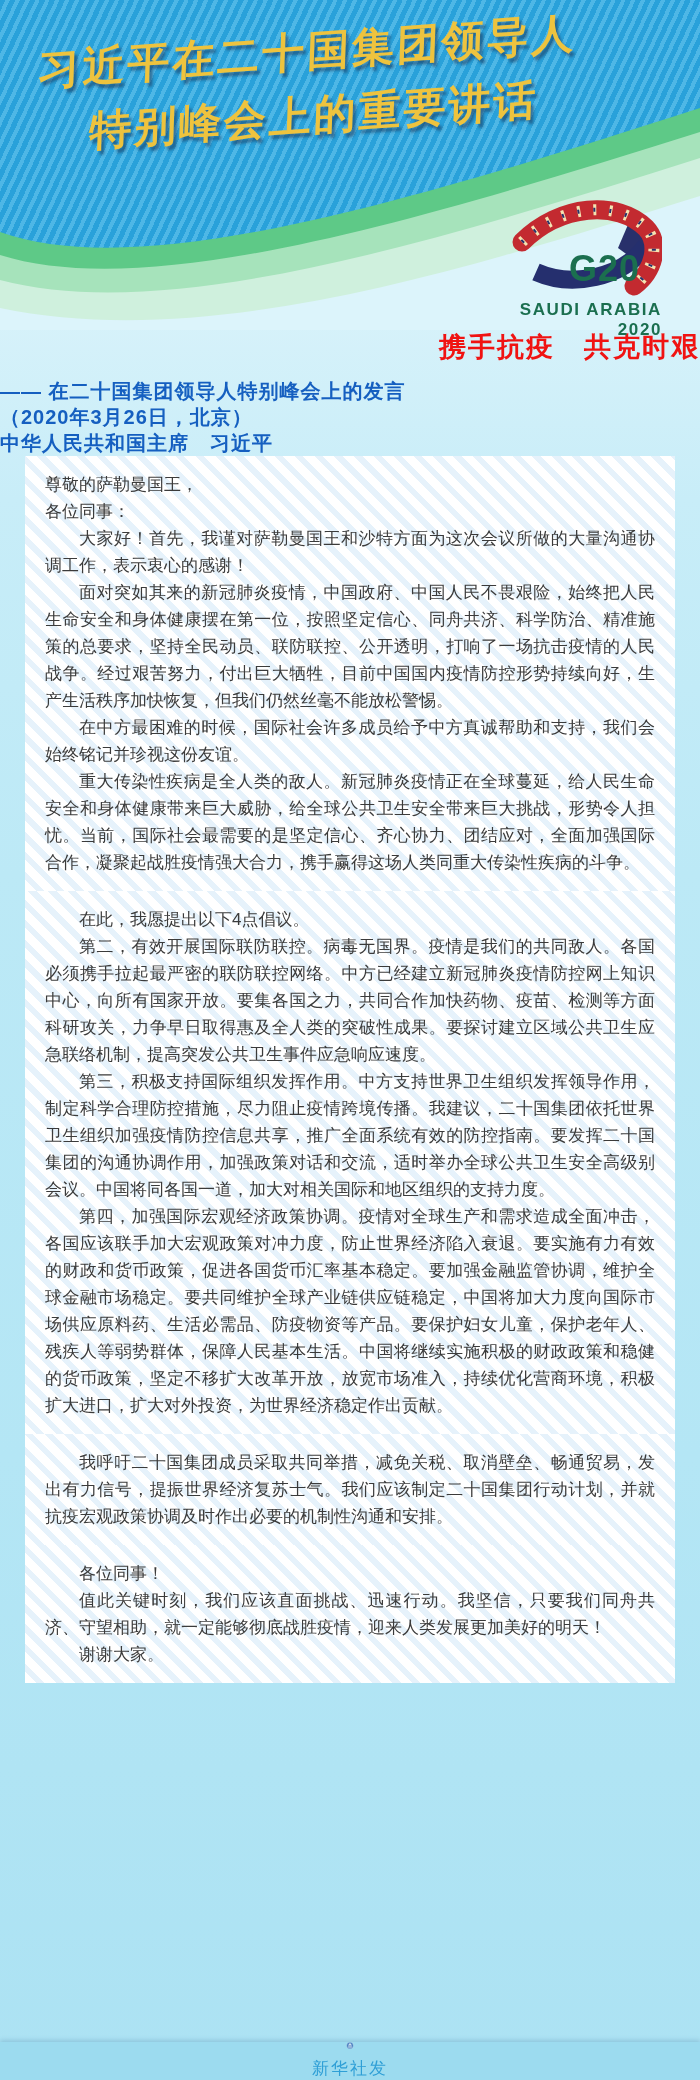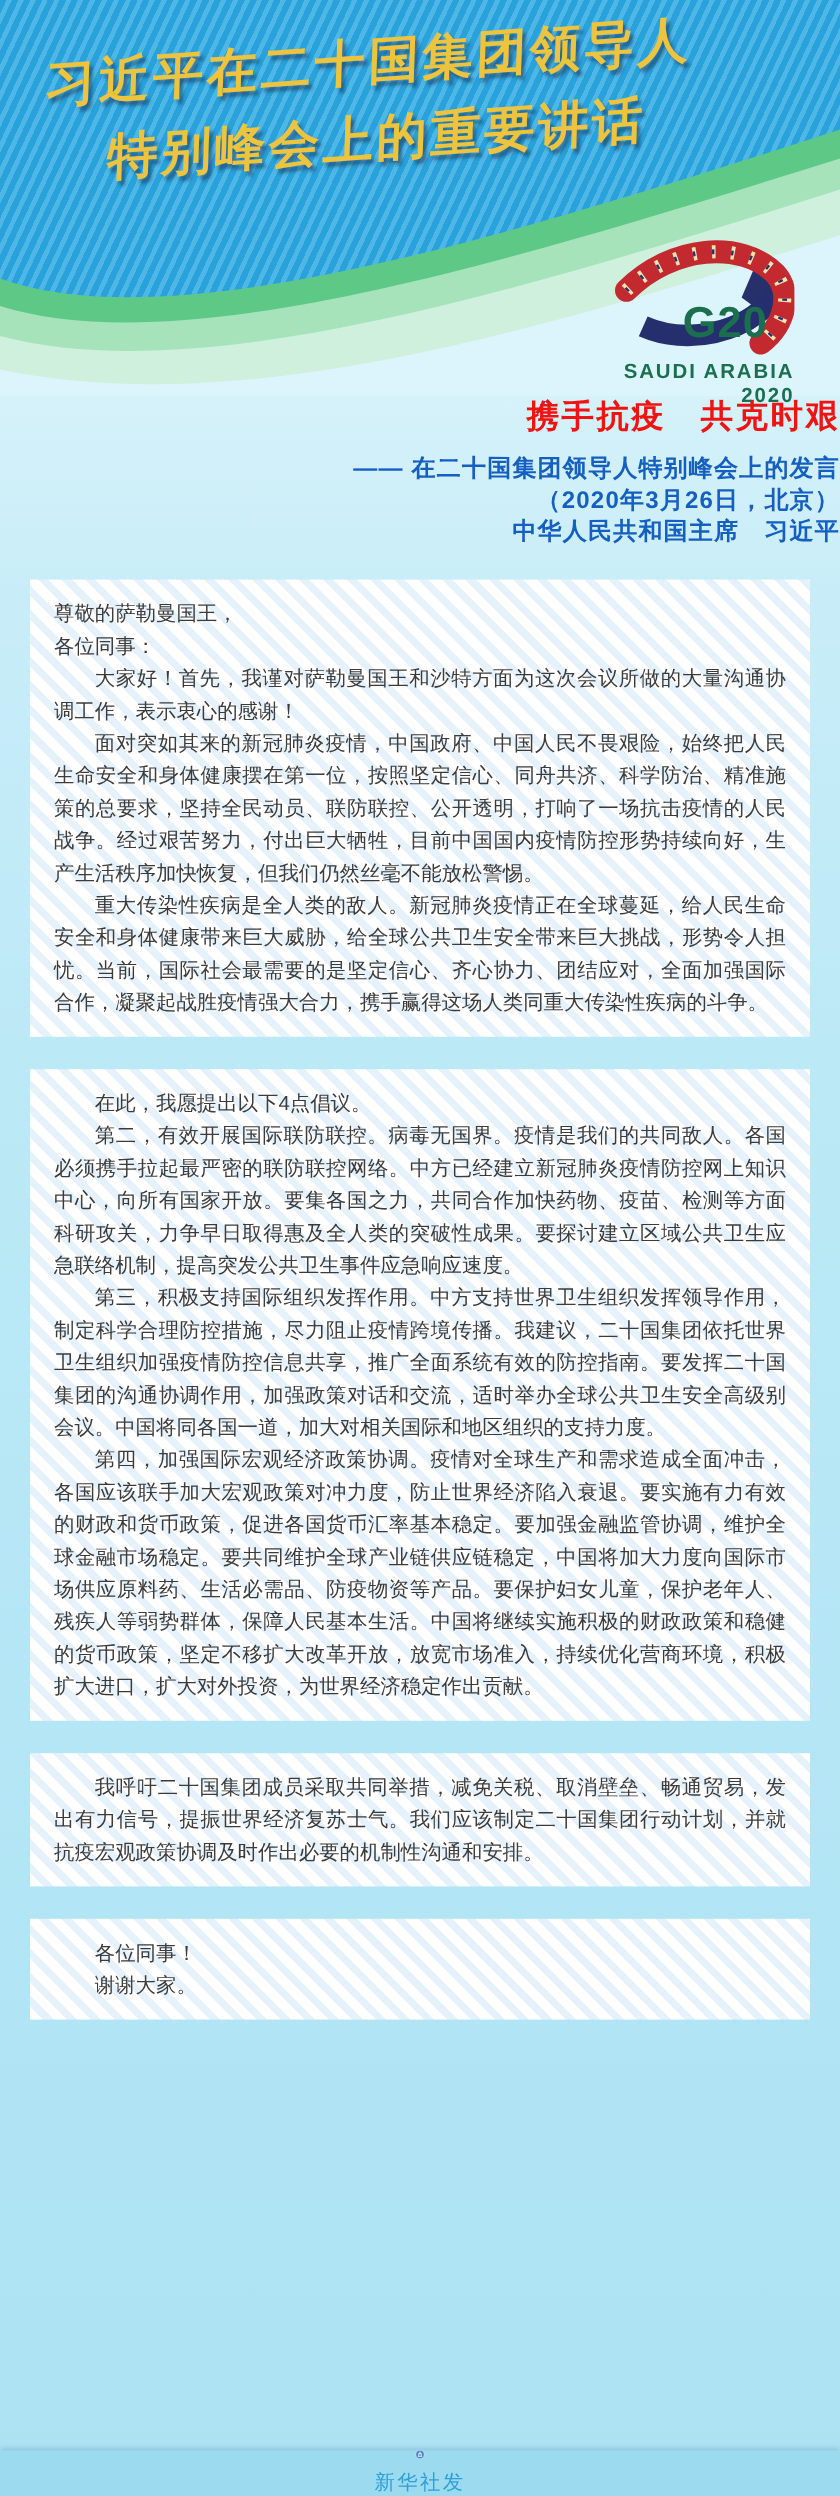--- a/index.html
+++ b/index.html
@@ -21,27 +21,27 @@
   .g20{position:absolute;left:498px;top:190px;width:175px;height:140px;z-index:4;}
   .ribbon{position:absolute;left:14px;top:0;}
   .g20text{position:absolute;left:0;top:58px;width:142px;text-align:right;
     font-size:36px;font-weight:bold;color:#1b6f4f;letter-spacing:1px;}
   .g20sub{position:absolute;left:-12px;top:110px;width:176px;text-align:right;
     font-size:17px;font-weight:bold;letter-spacing:1.6px;color:#1b6f4f;}
 
   
   .slogan{height:34px;line-height:34px;text-align:right;
     font-size:27px;font-weight:bold;color:#f01312;letter-spacing:2px;}
-  .subtitle{margin-top:14px;text-align:right;font-size:20px;font-weight:bold;
+  .subtitle{margin-top:14px;text-align:left;font-size:20px;font-weight:bold;
     color:#155fc0;line-height:26px;letter-spacing:1px;}
 
   
   main{padding:0 25px;}
   .box{background:repeating-linear-gradient(45deg,#ffffff 0 8px,#e6f2fb 8px 14px);
-    padding:15px 20px;margin-top:27px;}
+    padding:15px 20px;}
   .para{margin:0;font-size:17px;line-height:27px;color:#3b3b3b;text-align:justify;}
   .para.indent{text-indent:2em;}
 
   
   footer{position:absolute;left:0;right:0;bottom:0;height:38px;background:#9cdbef;
     box-shadow:0 -2px 4px rgba(70,130,165,.28);
     display:flex;align-items:center;justify-content:center;gap:8px;z-index:5;flex-direction:column;}
   .credit{color:#2f9fd6;font-size:17px;letter-spacing:2px;}
 </style>
 </head>
@@ -83,33 +83,35 @@
     <div>（2020年3月26日，北京）</div>
     <div>中华人民共和国主席　习近平</div>
   </div>
 
   <main>
     <section class="box">
         <p class="para">尊敬的萨勒曼国王，</p>
         <p class="para">各位同事：</p>
         <p class="para indent">大家好！首先，我谨对萨勒曼国王和沙特方面为这次会议所做的大量沟通协调工作，表示衷心的感谢！</p>
         <p class="para indent">面对突如其来的新冠肺炎疫情，中国政府、中国人民不畏艰险，始终把人民生命安全和身体健康摆在第一位，按照坚定信心、同舟共济、科学防治、精准施策的总要求，坚持全民动员、联防联控、公开透明，打响了一场抗击疫情的人民战争。经过艰苦努力，付出巨大牺牲，目前中国国内疫情防控形势持续向好，生产生活秩序加快恢复，但我们仍然丝毫不能放松警惕。</p>
+        <p class="para indent">在中方最困难的时候，国际社会许多成员给予中方真诚帮助和支持，我们会始终铭记并珍视这份友谊。</p>
         <p class="para indent">重大传染性疾病是全人类的敌人。新冠肺炎疫情正在全球蔓延，给人民生命安全和身体健康带来巨大威胁，给全球公共卫生安全带来巨大挑战，形势令人担忧。当前，国际社会最需要的是坚定信心、齐心协力、团结应对，全面加强国际合作，凝聚起战胜疫情强大合力，携手赢得这场人类同重大传染性疾病的斗争。</p>
       </section>
     <section class="box">
         <p class="para indent">在此，我愿提出以下4点倡议。</p>
         <p class="para indent">第二，有效开展国际联防联控。病毒无国界。疫情是我们的共同敌人。各国必须携手拉起最严密的联防联控网络。中方已经建立新冠肺炎疫情防控网上知识中心，向所有国家开放。要集各国之力，共同合作加快药物、疫苗、检测等方面科研攻关，力争早日取得惠及全人类的突破性成果。要探讨建立区域公共卫生应急联络机制，提高突发公共卫生事件应急响应速度。</p>
         <p class="para indent">第三，积极支持国际组织发挥作用。中方支持世界卫生组织发挥领导作用，制定科学合理防控措施，尽力阻止疫情跨境传播。我建议，二十国集团依托世界卫生组织加强疫情防控信息共享，推广全面系统有效的防控指南。要发挥二十国集团的沟通协调作用，加强政策对话和交流，适时举办全球公共卫生安全高级别会议。中国将同各国一道，加大对相关国际和地区组织的支持力度。</p>
         <p class="para indent">第四，加强国际宏观经济政策协调。疫情对全球生产和需求造成全面冲击，各国应该联手加大宏观政策对冲力度，防止世界经济陷入衰退。要实施有力有效的财政和货币政策，促进各国货币汇率基本稳定。要加强金融监管协调，维护全球金融市场稳定。要共同维护全球产业链供应链稳定，中国将加大力度向国际市场供应原料药、生活必需品、防疫物资等产品。要保护妇女儿童，保护老年人、残疾人等弱势群体，保障人民基本生活。中国将继续实施积极的财政政策和稳健的货币政策，坚定不移扩大改革开放，放宽市场准入，持续优化营商环境，积极扩大进口，扩大对外投资，为世界经济稳定作出贡献。</p>
       </section>
     <section class="box">
         <p class="para indent">我呼吁二十国集团成员采取共同举措，减免关税、取消壁垒、畅通贸易，发出有力信号，提振世界经济复苏士气。我们应该制定二十国集团行动计划，并就抗疫宏观政策协调及时作出必要的机制性沟通和安排。</p>
       </section>
     <section class="box">
         <p class="para indent">各位同事！</p>
+        <p class="para indent">值此关键时刻，我们应该直面挑战、迅速行动。我坚信，只要我们同舟共济、守望相助，就一定能够彻底战胜疫情，迎来人类发展更加美好的明天！</p>
         <p class="para indent">谢谢大家。</p>
       </section>
   </main>
 
   <footer>
     <svg width="26" height="26" viewBox="0 0 26 26">
       <circle cx="13" cy="13" r="12.5" fill="#4a82c3"></circle>
       <circle cx="13" cy="13" r="12.5" fill="none" stroke="#ffffff" stroke-width="1"></circle>
       <g fill="#ffffff">
         <rect x="12" y="4" width="2" height="4"></rect>

